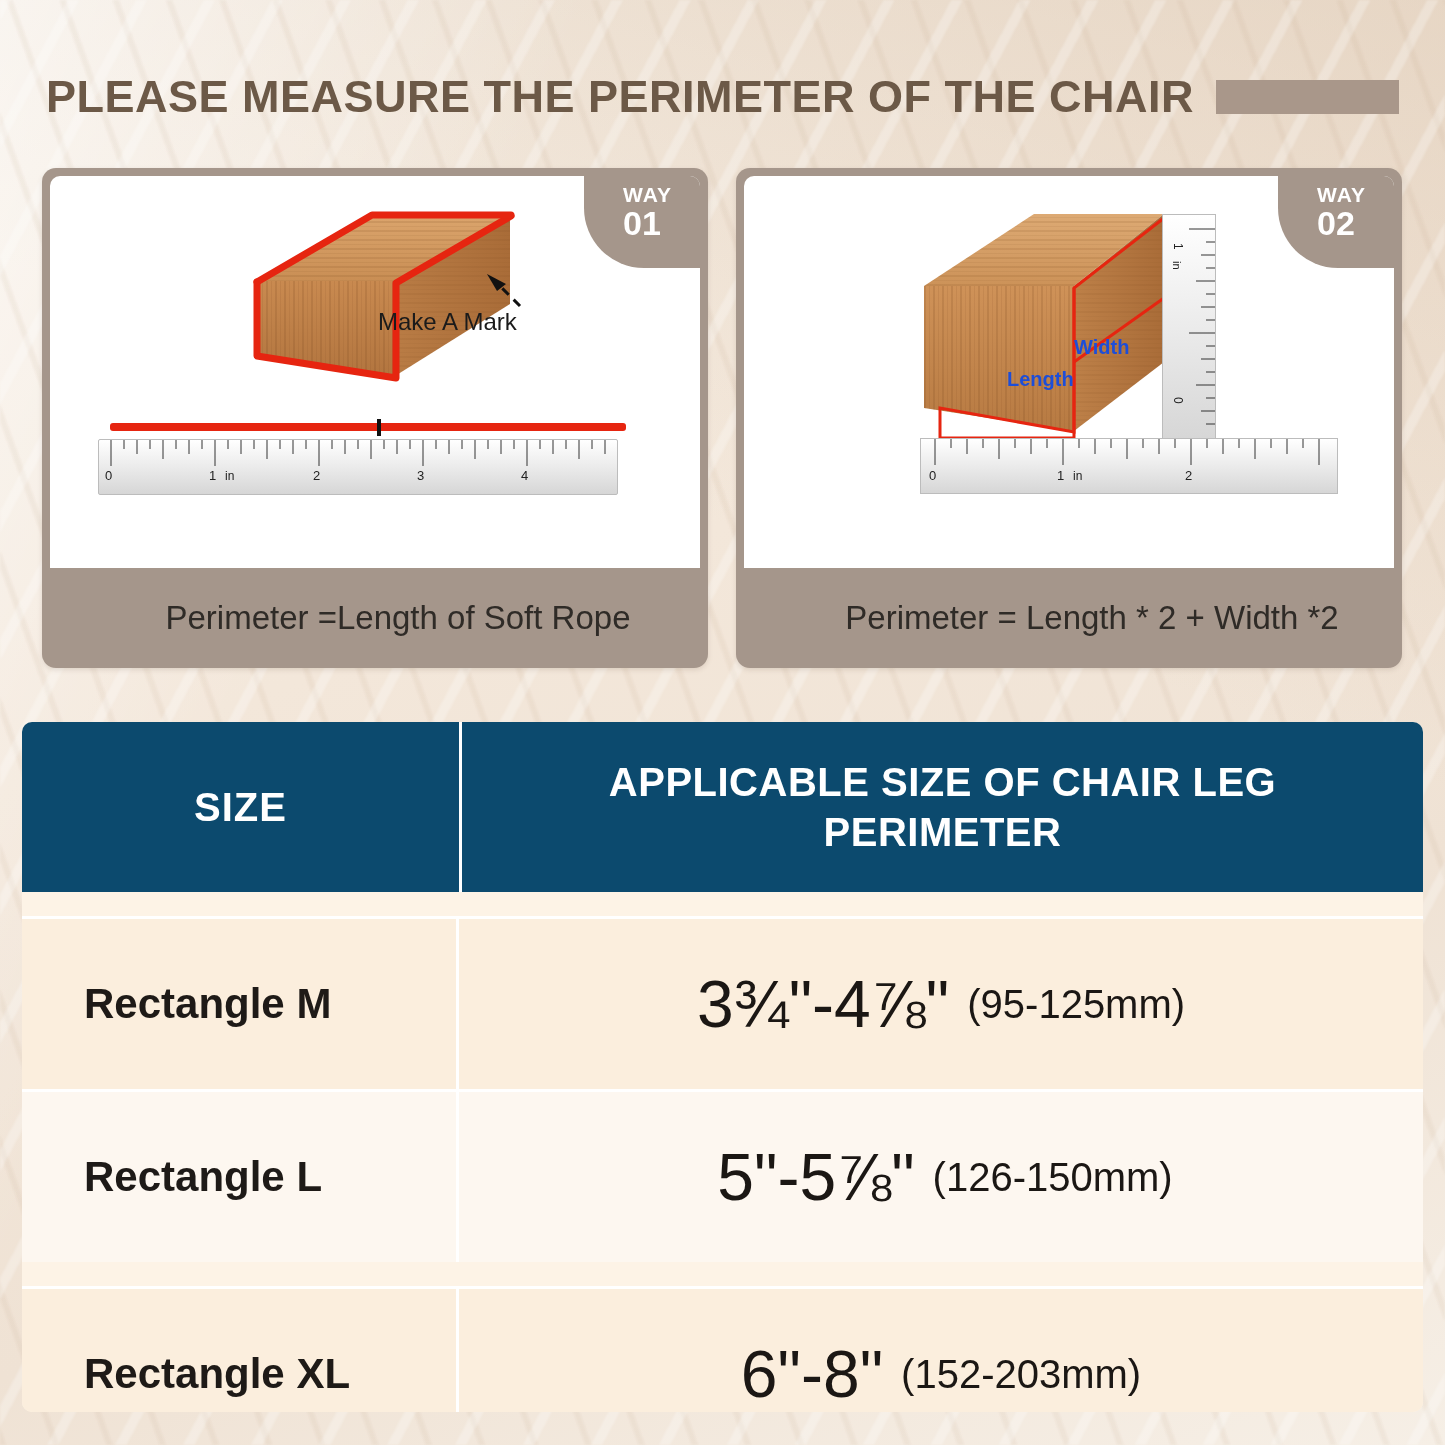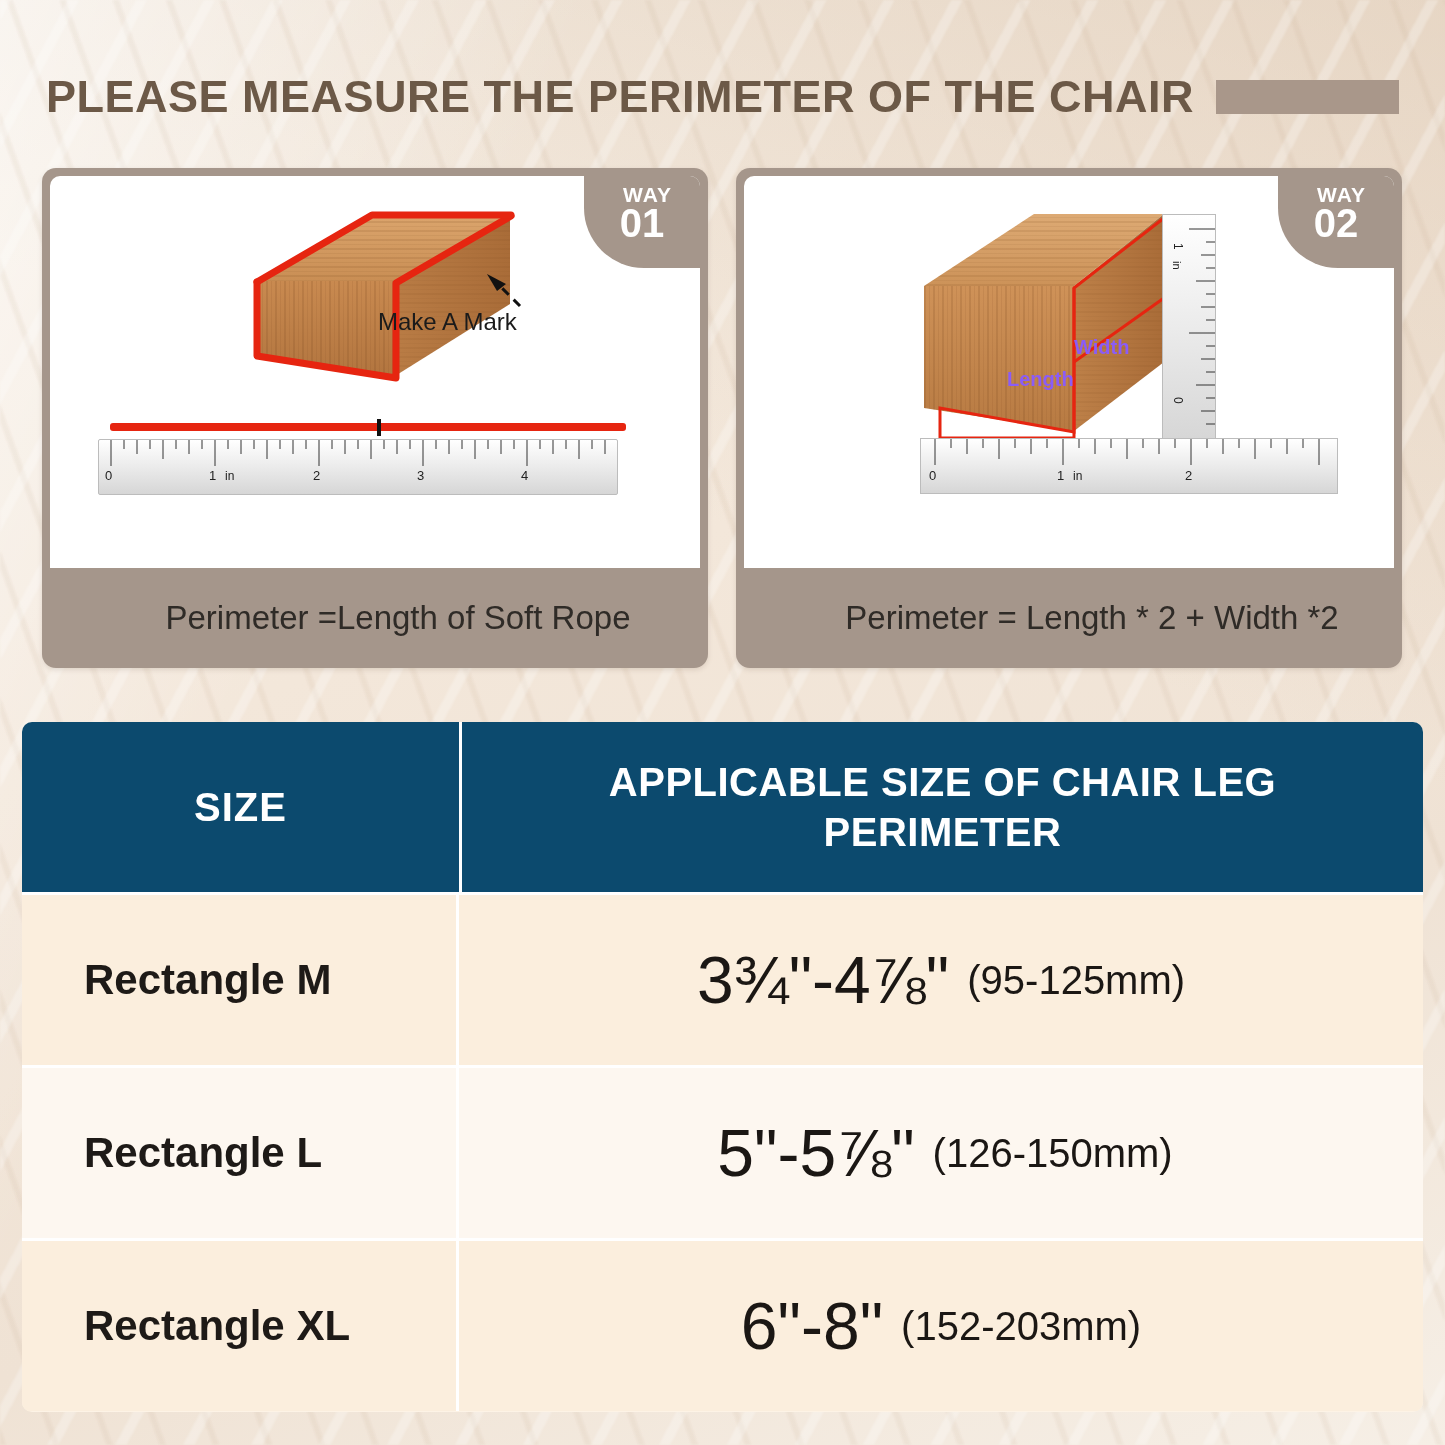--- a/index.html
+++ b/index.html
@@ -114,42 +114,42 @@
     padding-top: 8px;
   }
   .way-badge .w-label {
     font-size: 21px;
     font-weight: bold;
     letter-spacing: 1px;
     line-height: 22px;
     padding-left: 11px;
   }
   .way-badge .w-num {
-    font-size: 40px;
+    font-size: 34px;
     font-weight: bold;
     line-height: 34px;
   }
   .ruler {
     position: absolute;
     background: linear-gradient(180deg,#ffffff 0%, #e9e9e9 55%, #d6d6d6 100%);
     border: 1px solid #bcbcbc;
   }
   .rnum { position: absolute; font-size: 13px; color: #222; font-family: "Liberation Sans", sans-serif; }
   .red-line { position: absolute; background: #e62510; }
   .mark-label {
     position: absolute;
     font-size: 24px;
     color: #1b1b1b;
     font-family: "Liberation Sans", sans-serif;
   }
   .wlabel {
     position: absolute;
     font-size: 20px;
     font-weight: bold;
-    color: #8b5cf6;
+    color: #1d4ed8;
     font-family: "Liberation Sans", sans-serif;
   }
 
   
   .table {
     position: absolute;
     left: 22px;
     top: 722px;
     width: 1401px;
     height: 690px;
@@ -183,21 +183,21 @@
     letter-spacing: 0.5px;
     padding: 0 30px;
     line-height: 50px;
     border-left: 3px solid #ffffff;
   }
   .t-row {
     display: flex;
     height: 173px;
     border-top: 3px solid #ffffff;
   }
-  .t-row.odd  { background: #fbeedd; }
+  .t-row.odd  { background: #fbeedd; margin-top: 24px; }
   .t-row.even { background: #fdf7f0; gap: 8px; }
   .t-row .c1 {
     width: 437px;
     display: flex;
     align-items: center;
     padding-left: 62px;
     font-size: 42px;
     font-weight: bold;
     color: #1e1a17;
     border-right: 3px solid #ffffff;

